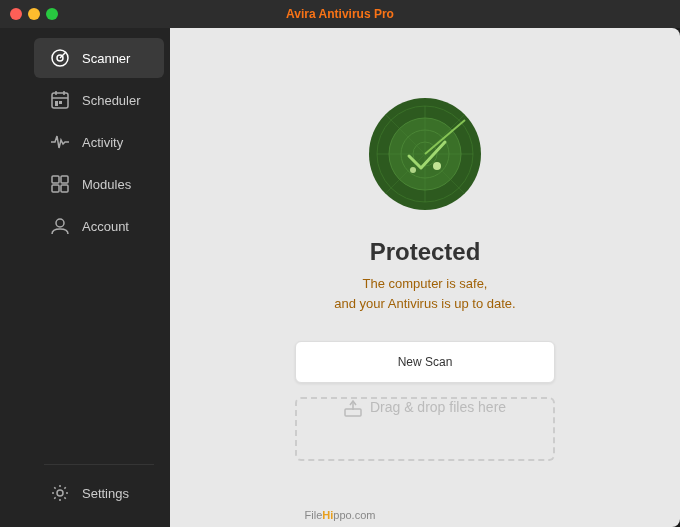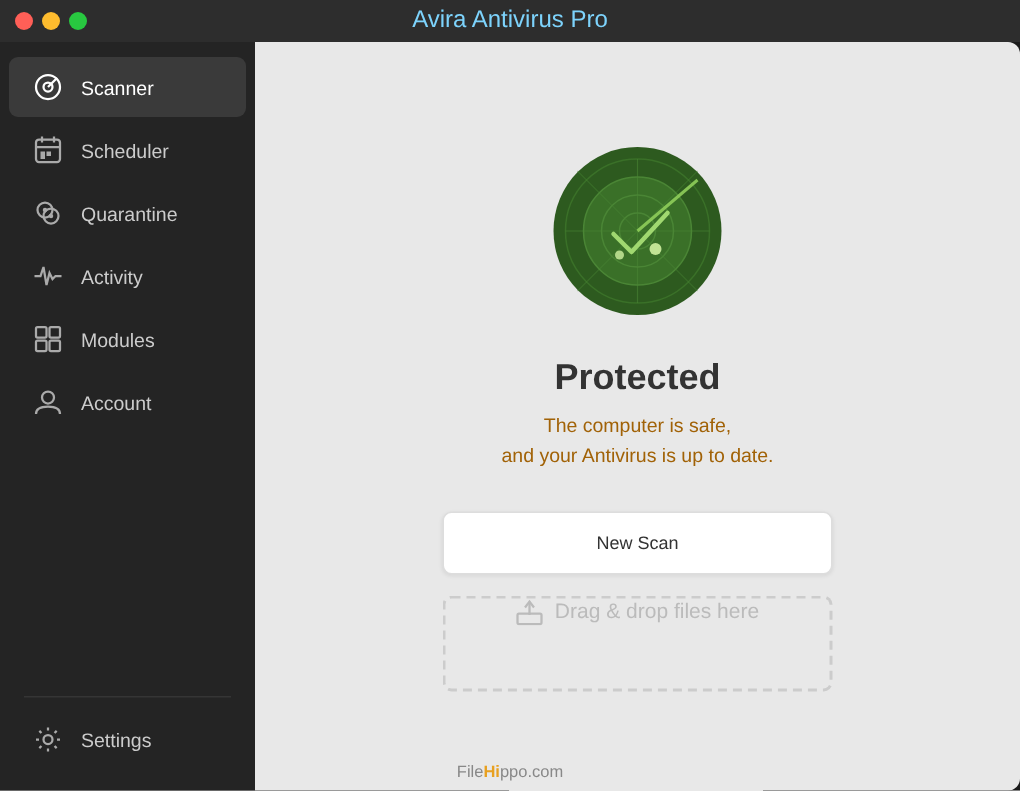--- a/index.html
+++ b/index.html
@@ -39,39 +39,40 @@
       border-radius: 50%;
       border: none;
       cursor: pointer;
     }
 
     .tb-close { background: #ff5f57; }
     .tb-min { background: #febc2e; }
     .tb-max { background: #28c840; }
 
     .title-bar-title {
-      font-size: 16px;
-      color: #7dd3fc;
-      font-weight: 400;
+      font-size: 12px;
+      color: #f97316;
+      font-weight: 700;
     }
 
     
     .app-body {
       display: flex;
       flex: 1;
       overflow: hidden;
     }
 
     
     .sidebar {
       width: 170px;
       background: #242424;
       display: flex;
       flex-direction: column;
       flex-shrink: 0;
+      padding-left: 28px;
     }
 
     .sidebar-nav {
       flex: 1;
       padding-top: 8px;
     }
 
     .sidebar-item {
       display: flex;
       align-items: center;
@@ -222,31 +223,20 @@
             <line x1="6" y1="1" x2="6" y2="5"></line>
             <line x1="14" y1="1" x2="14" y2="5"></line>
             <rect x="5" y="11" width="3" height="3" fill="currentColor" stroke="none"></rect>
             <rect x="9" y="11" width="3" height="3" fill="currentColor" stroke="none"></rect>
             <rect x="5" y="14" width="3" height="2" fill="currentColor" stroke="none"></rect>
           </svg>
         </span>
         <span>Scheduler</span>
       </div>
 
-      <div class="sidebar-item">
-        <span class="icon">
-          <svg width="20" height="20" viewBox="0 0 20 20" fill="none" stroke="currentColor" stroke-width="1.5">
-            <circle cx="8" cy="8" r="5"></circle>
-            <circle cx="12" cy="12" r="5"></circle>
-            <circle cx="8" cy="8" r="1.5" fill="currentColor" stroke="none"></circle>
-            <circle cx="12" cy="12" r="1.5" fill="currentColor" stroke="none"></circle>
-          </svg>
-        </span>
-        <span>Quarantine</span>
-      </div>
 
       <div class="sidebar-item">
         <span class="icon">
           <svg width="20" height="20" viewBox="0 0 20 20" fill="none" stroke="currentColor" stroke-width="1.5">
             <polyline points="1,10 5,10 7,4 9,16 11,8 13,12 15,10 19,10"></polyline>
           </svg>
         </span>
         <span>Activity</span>
       </div>
 

